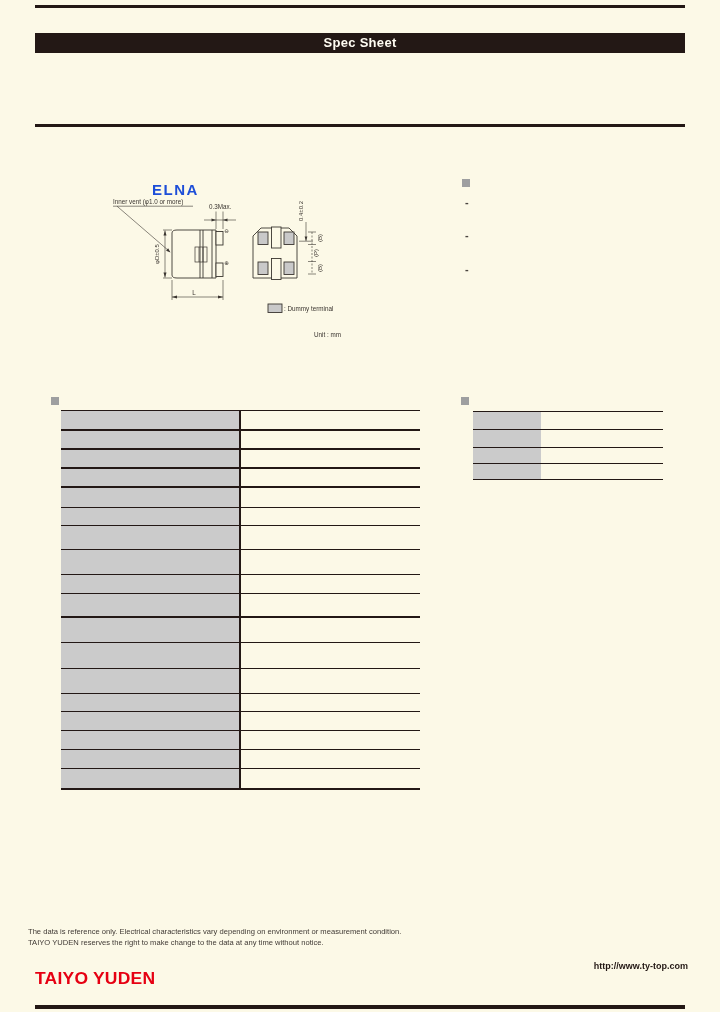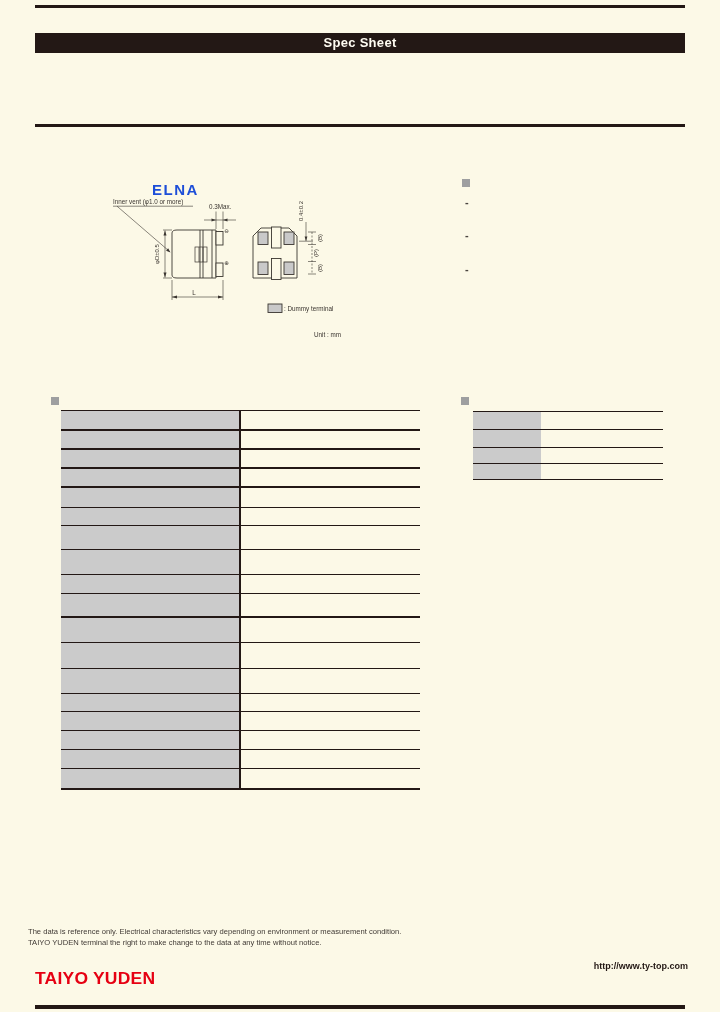--- a/index.html
+++ b/index.html
@@ -219,17 +219,17 @@
       <div class="char-cell-r"></div>
     </div>
     <div class="row" style="height: 16px;">
       <div class="char-cell-l"></div>
       <div class="char-cell-r"></div>
     </div>
   </div>
 
 <div class="abs notes" style="left:28px;top:903px;margin-top:23px;">
   <div>The data is reference only. Electrical characteristics vary depending on environment or measurement condition.</div>
-  <div>TAIYO YUDEN terminal the right to make change to the data at any time without notice.</div>
+  <div>TAIYO YUDEN reserves the right to make change to the data at any time without notice.</div>
 </div>
 <div class="abs ty-logo" style="left:35px;top:969px;">TAIYO YUDEN</div>
 <a class="abs url" href="#" style="right:32px;top:961px;padding-left:41px;">http://www.ty-top.com</a>
 <div class="abs rule" style="left:35px;top:1005px;width:650px;height:4px;"></div>
 
 </body></html>

